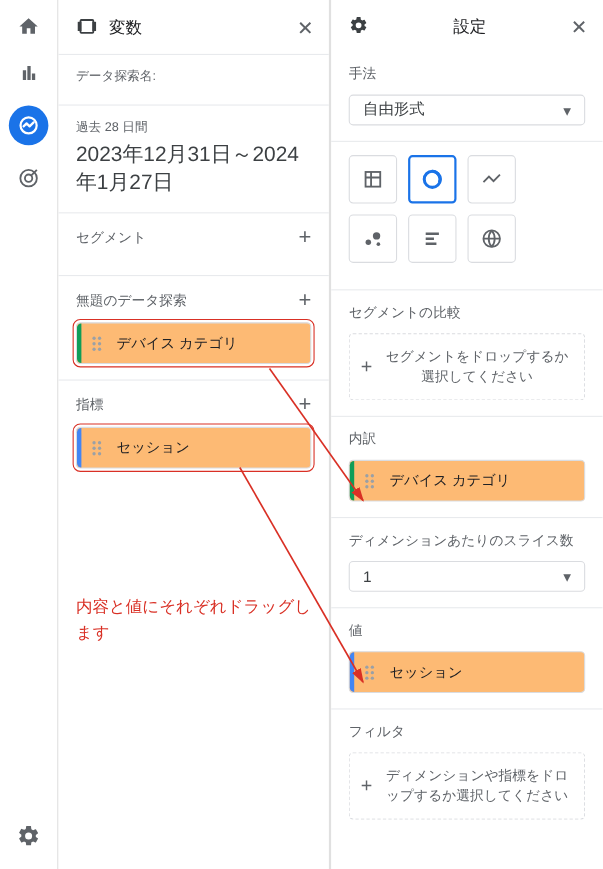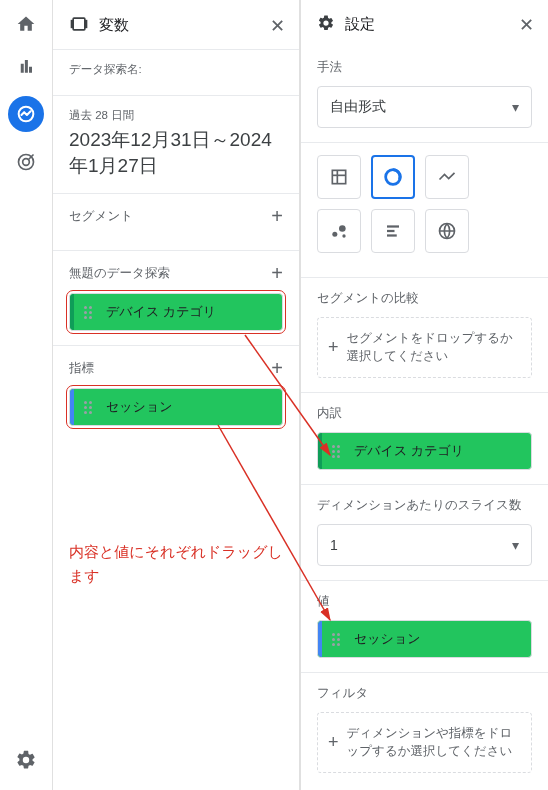--- a/index.html
+++ b/index.html
@@ -40,21 +40,21 @@
       margin-bottom: 18px;
     }
     .panel {
       width: 248px;
       border-left: 1px solid #e0e0e0;
       border-right: 1px solid #e0e0e0;
       display: flex;
       flex-direction: column;
       overflow-y: auto;
     }
-    .panel.right { border-right: none; width: 248px; }
+    .panel.right { border-right: none; width: 248px; text-align: center; }
     .panel-header {
       display: flex;
       align-items: center;
       padding: 14px 14px 12px 16px;
       gap: 10px;
     }
     .panel-header h2 {
       font-size: 15px;
       font-weight: 500;
       flex: 1;
@@ -87,21 +87,21 @@
     .label-tiny { color: #5f6368; font-size: 11.5px; margin-bottom: 4px; }
     .name-box { font-size: 14px; color: #202124; }
     .chip {
       display: flex;
       align-items: center;
       height: 38px;
       border: 1px solid #dadce0;
       border-radius: 4px;
       padding: 0 10px;
       gap: 10px;
-      background: #22c55e;
+      background: #fdba74;
       font-size: 13px;
       color: #202124;
       cursor: grab;
       position: relative;
     }
     .chip .bar {
       position: absolute;
       left: 0; top: 0; bottom: 0;
       width: 4px;
       border-radius: 4px 0 0 4px;
@@ -116,21 +116,21 @@
       margin-left: 4px;
     }
     .drag-dots i {
       width: 3px; height: 3px; background: #9aa0a6; border-radius: 50%;
     }
     .redbox { outline: 1.5px solid #d93025; outline-offset: 2px; }
     .select-box {
       display: flex;
       align-items: center;
       justify-content: space-between;
-      height: 42px;
+      height: 28px;
       border: 1px solid #dadce0;
       border-radius: 4px;
       padding: 0 12px;
       font-size: 14px;
       color: #3c4043;
       cursor: pointer;
     }
     .select-box .caret { color: #5f6368; }
     .viz-row {
       display: flex;

